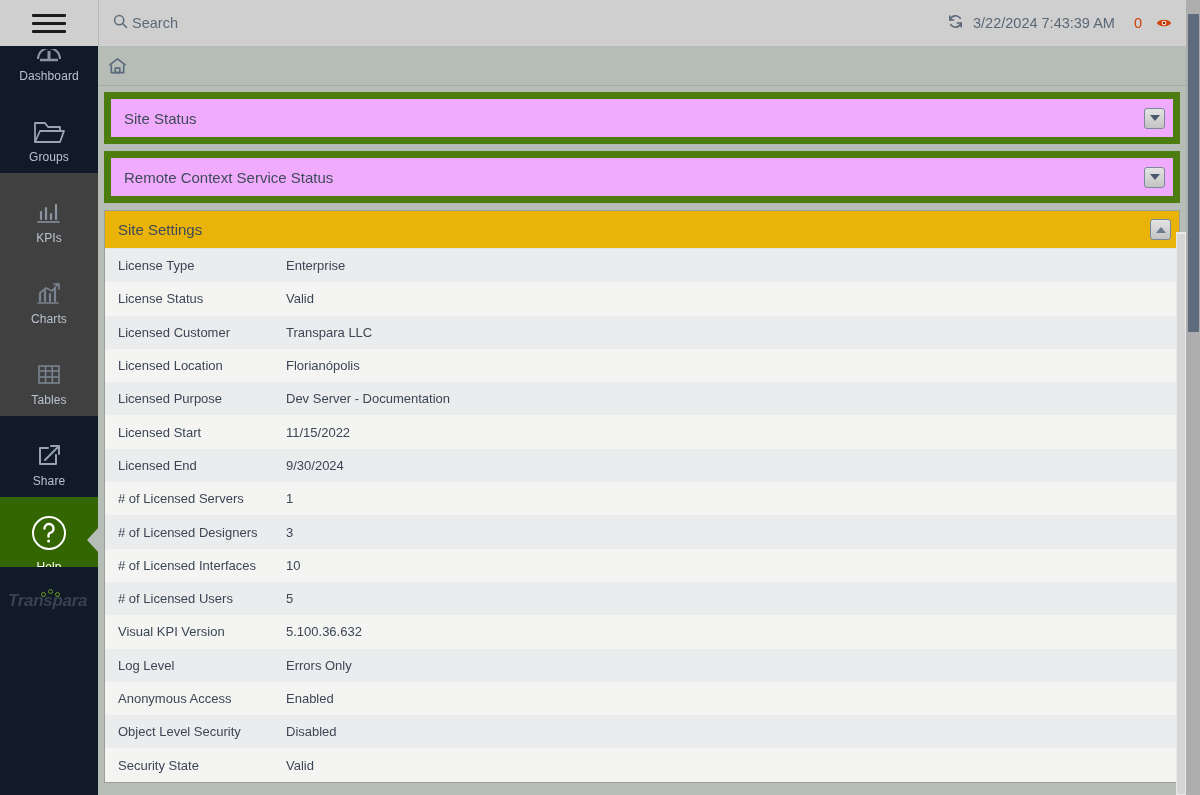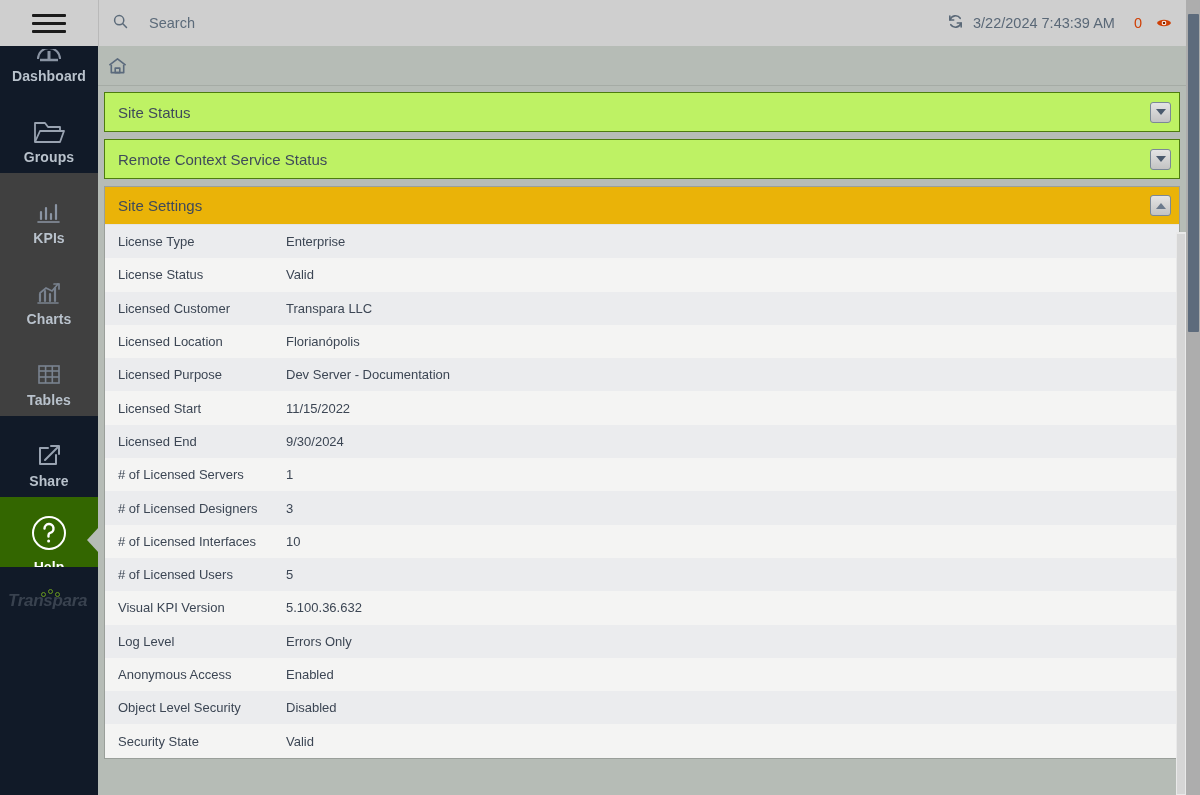--- a/index.html
+++ b/index.html
@@ -37,25 +37,24 @@
     display: flex; flex-direction: column;
     align-items: center; justify-content: flex-end;
     cursor: pointer;
     color: #9aa4b2;
   }
   .nav-item .nav-icon {
     display: flex; align-items: flex-end; justify-content: center;
     height: 34px;
   }
   .nav-item .nav-label {
-    font-size: 14px; line-height: 15px;
+    font-size: 12px; line-height: 15px;
     padding-top: 4px; padding-bottom: 8px;
     color: #b9c2cc;
     letter-spacing: .1px;
-    font-weight: bold;
   }
   .nav-item.shade-a { background: #111a28; }
   .nav-item.shade-b { background: #404040; }
   .nav-item.active  { background: #336600; }
   .nav-item.active .nav-label { color: #ffffff; }
   .nav-item.active svg { stroke: #ffffff; }
   .nav-item .pointer {
     position: absolute; right: -1px; top: 50%;
     transform: translateY(-50%);
     width: 0; height: 0;
@@ -92,21 +91,21 @@
 
   
   .topbar {
     position: absolute; left: 98px; top: 0;
     width: 1088px; height: 46px;
     background: #cfcfcf;
     border-left: 1px solid #b9b9b9;
     display: flex; align-items: center;
   }
   .search-box {
-    display: flex; align-items: center; gap: 21px;
+    display: flex; align-items: center; gap: 4px;
     padding-left: 14px; flex: 1; height: 100%;
     cursor: text;
   }
   .search-box .ph {
     font-size: 14.5px; color: #5c6b7a;
   }
   .top-right {
     display: flex; align-items: center; gap: 11px;
     height: 100%;
   }
@@ -140,22 +139,22 @@
   }
   .breadcrumb-bar {
     height: 40px; display: flex; align-items: center;
     padding-left: 9px;
     border-bottom: 1px solid #a5aba5;
   }
   .home-icon { cursor: pointer; display:flex; align-items:center; }
 
   .panels { padding: 6px 6px 0 6px; }
   .panel {
-    border: 1px solid #4d7c0f;
-    background: #bef264;
+    border: 7px solid #4d7c0f;
+    background: #f0abfc;
     margin-bottom: 7px;
   }
   .panel-head {
     height: 38px;
     display: flex; align-items: center; justify-content: space-between;
     padding: 0 8px 0 13px;
   }
   .panel-title { font-size: 15px; color: #3f4a5a; }
   .panel.expanded { background: #ffffff; border: 1px solid #9a9f9a; }
   .panel.expanded .panel-head { background: #eab308; border-bottom: 1px solid #e4e4e4; height: 38px;}

